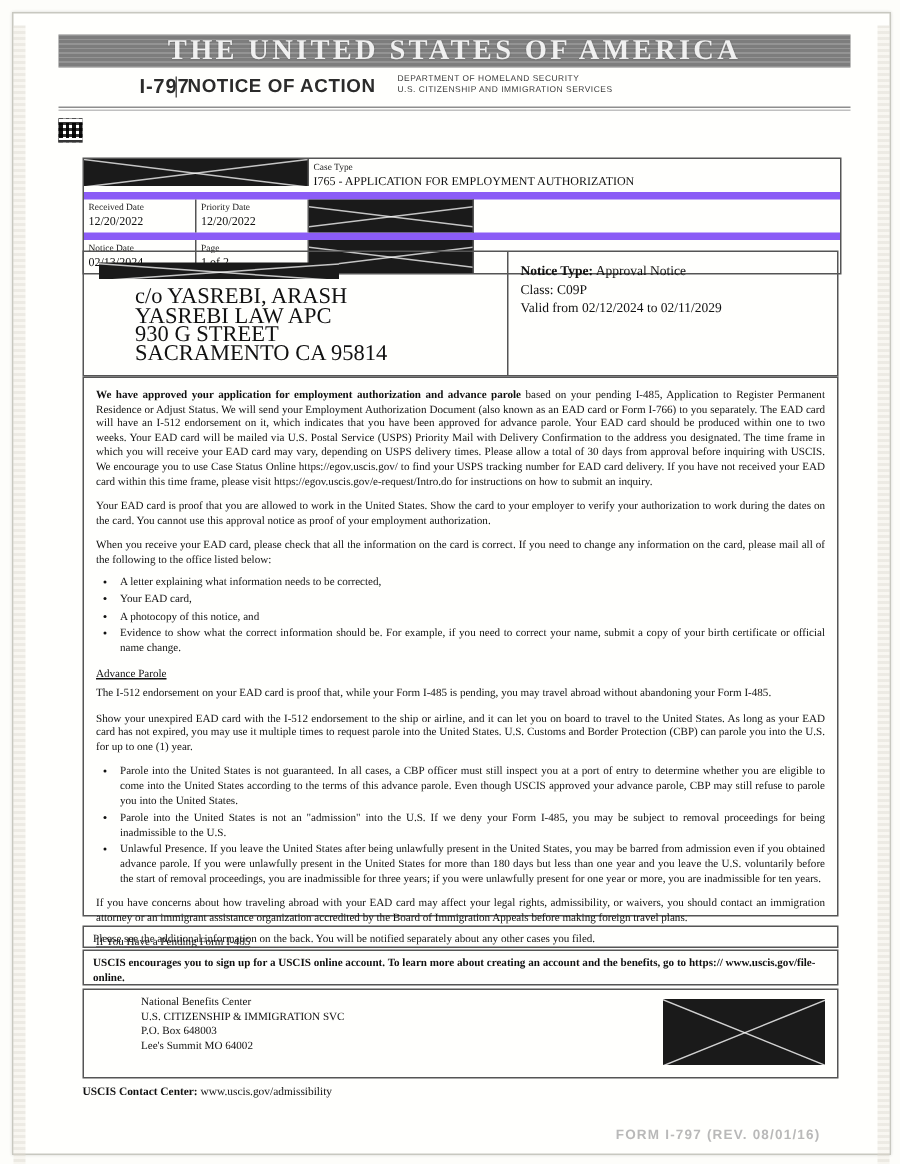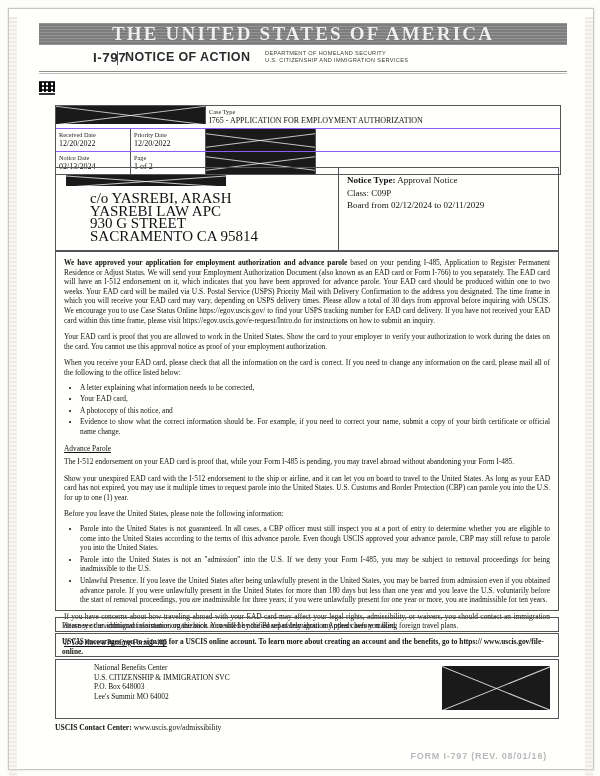--- a/index.html
+++ b/index.html
@@ -83,21 +83,21 @@
       repeating-linear-gradient(0deg,#111 0 2px,transparent 2px 4px);
     opacity:.85;mix-blend-mode:multiply;
   }
   
   .tbl{
     position:absolute;left:46px;top:96px;width:504px;
     border:1px solid #555;
     font-family:"Liberation Serif", serif;
     font-size:7.5px;
   }
-  .tbl .row{display:flex;border-bottom:1px solid #8b5cf6;}
+  .tbl .row{display:flex;border-bottom:5px solid #8b5cf6;}
   .tbl .row:last-child{border-bottom:none;}
   .cell{position:relative;border-right:1px solid #555;padding:2px 3px;box-sizing:border-box;}
   .cell:last-child{border-right:none;}
   .lbl{font-size:6.3px;color:#1c1c1c;display:block;line-height:8px;}
   .val{font-size:8px;color:#111;display:block;line-height:10px;}
   .redact{
     background:#1a1a1a;
     position:relative;
     overflow:hidden;
   }
@@ -252,40 +252,39 @@
       <div class="addr-right">
         <div class="notice-type">
           <b>Notice Type:</b>
           <span>Approval Notice</span>
         </div>
         <div class="notice-type">
           <span>Class:</span>
           <span>C09P</span>
         </div>
         <div class="notice-type">
-          <span>Board from</span>
+          <span>Valid from</span>
           <span>02/12/2024 to 02/11/2029</span>
         </div>
       </div>
     </div>
 
     <div class="body-box">
       <p><b>We have approved your application for employment authorization and advance parole</b><span> based on your pending I-485, Application to Register Permanent Residence or Adjust Status. We will send your Employment Authorization Document (also known as an EAD card or Form I-766) to you separately. The EAD card will have an I-512 endorsement on it, which indicates that you have been approved for advance parole. Your EAD card should be produced within one to two weeks. Your EAD card will be mailed via U.S. Postal Service (USPS) Priority Mail with Delivery Confirmation to the address you designated. The time frame in which you will receive your EAD card may vary, depending on USPS delivery times. Please allow a total of 30 days from approval before inquiring with USCIS. We encourage you to use Case Status Online https://egov.uscis.gov/ to find your USPS tracking number for EAD card delivery. If you have not received your EAD card within this time frame, please visit https://egov.uscis.gov/e-request/Intro.do for instructions on how to submit an inquiry.</span></p>
       <p>Your EAD card is proof that you are allowed to work in the United States. Show the card to your employer to verify your authorization to work during the dates on the card. You cannot use this approval notice as proof of your employment authorization.</p>
       <p class="tight">When you receive your EAD card, please check that all the information on the card is correct. If you need to change any information on the card, please mail all of the following to the office listed below:</p>
       <ul class="bul">
         <li>A letter explaining what information needs to be corrected,</li>
         <li>Your EAD card,</li>
         <li>A photocopy of this notice, and</li>
         <li>Evidence to show what the correct information should be. For example, if you need to correct your name, submit a copy of your birth certificate or official name change.</li>
       </ul>
       <span class="ul">Advance Parole</span>
       <p>The I-512 endorsement on your EAD card is proof that, while your Form I-485 is pending, you may travel abroad without abandoning your Form I-485.</p>
       <p>Show your unexpired EAD card with the I-512 endorsement to the ship or airline, and it can let you on board to travel to the United States. As long as your EAD card has not expired, you may use it multiple times to request parole into the United States. U.S. Customs and Border Protection (CBP) can parole you into the U.S. for up to one (1) year.</p>
-      <p class="tight">Before you leave the United States, please note the following information:</p>
       <ul class="bul">
         <li>Parole into the United States is not guaranteed. In all cases, a CBP officer must still inspect you at a port of entry to determine whether you are eligible to come into the United States according to the terms of this advance parole. Even though USCIS approved your advance parole, CBP may still refuse to parole you into the United States.</li>
         <li>Parole into the United States is not an "admission" into the U.S. If we deny your Form I-485, you may be subject to removal proceedings for being inadmissible to the U.S.</li>
         <li>Unlawful Presence. If you leave the United States after being unlawfully present in the United States, you may be barred from admission even if you obtained advance parole. If you were unlawfully present in the United States for more than 180 days but less than one year and you leave the U.S. voluntarily before the start of removal proceedings, you are inadmissible for three years; if you were unlawfully present for one year or more, you are inadmissible for ten years.</li>
       </ul>
       <p>If you have concerns about how traveling abroad with your EAD card may affect your legal rights, admissibility, or waivers, you should contact an immigration attorney or an immigrant assistance organization accredited by the Board of Immigration Appeals before making foreign travel plans.</p>
       <span class="ul">If You Have a Pending Form I-485</span>
     </div>
 
     <div class="fbox" id="fbox1">

